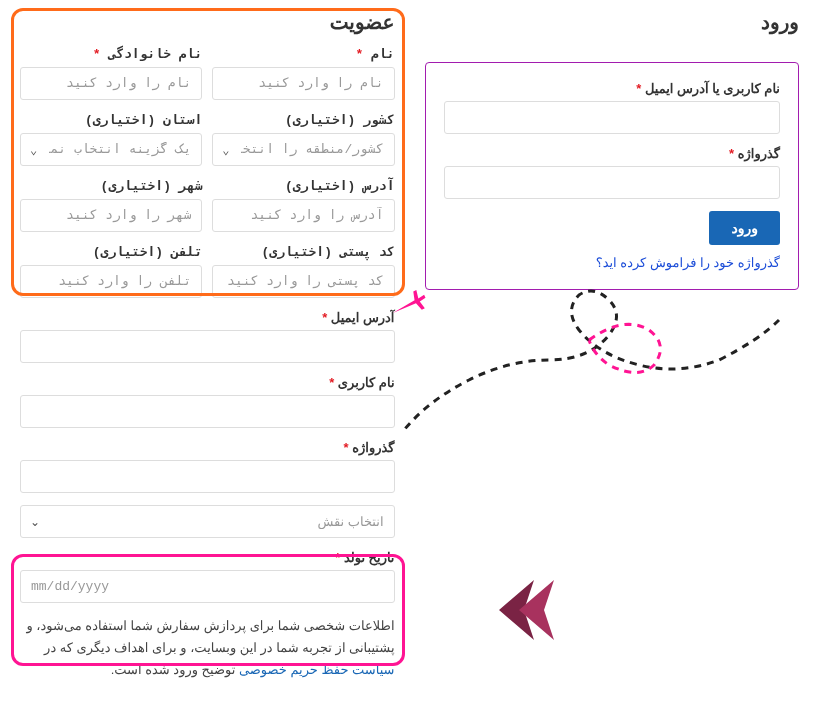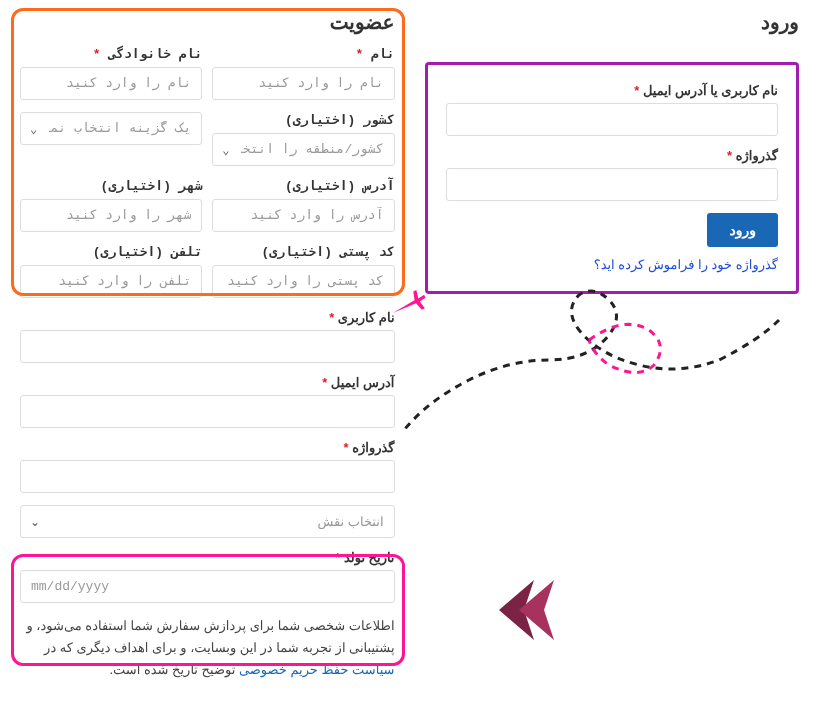--- a/index.html
+++ b/index.html
@@ -2,21 +2,21 @@
 <html dir="rtl" lang="fa"><head>
 <meta charset="utf-8">
 <style>
 * { box-sizing: border-box; margin: 0; padding: 0; }
 body { font-family: Tahoma, Arial, sans-serif; background: #fff; width: 819px; height: 707px; position: relative; direction: rtl; overflow: hidden; }
 .container { display: flex; padding: 10px 20px; gap: 30px; }
 .col { flex: 1; }
 .col-login { width: 48%; }
 .col-register { width: 48%; }
 h2 { font-size: 20px; font-weight: 700; color: #333; margin-bottom: 12px; }
-.login-box { border: 3px solid #a21caf; border-radius: 4px; padding: 18px; margin-top: 28px; }
+.login-box { border: 1px solid #a21caf; border-radius: 4px; padding: 18px; margin-top: 28px; }
 .field { margin-bottom: 12px; }
 .label { display: block; font-size: 13px; font-weight: 700; color: #333; margin-bottom: 5px; text-align: right; }
 .req { color: #e31b23; }
 .input, .select, .date-input { width: 100%; padding: 8px 10px; border: 1px solid #ddd; border-radius: 3px; font-size: 13px; font-family: inherit; direction: rtl; text-align: right; background: #fff; }
 .input::placeholder { color: #999; }
 .select-wrap { position: relative; }
 .select { appearance: none; color: #999; padding-left: 28px; }
 .chev { position: absolute; left: 10px; top: 50%; transform: translateY(-50%); pointer-events: none; font-size: 12px; color: #555; }
 .btn { background: #1967b5; color: #fff; border: none; padding: 9px 22px; font-size: 14px; font-weight: 700; border-radius: 3px; cursor: pointer; font-family: inherit; }
 .checkbox-row { display: flex; align-items: center; gap: 6px; margin: 10px 0; }
@@ -71,20 +71,21 @@
       </div>
       <div class="two-col">
         <div class="field">
           <label class="label">کشور (اختیاری)</label>
           <div class="select-wrap">
             <select class="select"><option>کشور/منطقه را انتخاب کنید...</option></select>
             <span class="chev">⌄</span>
           </div>
         </div>
         <div class="field">
+          <label class="label">استان (اختیاری)</label>
           <div class="select-wrap">
             <select class="select"><option>یک گزینه انتخاب نمائید...</option></select>
             <span class="chev">⌄</span>
           </div>
         </div>
       </div>
       <div class="two-col">
         <div class="field">
           <label class="label">آدرس (اختیاری)</label>
           <input class="input" placeholder="آدرس را وارد کنید" style="">
@@ -98,43 +99,43 @@
         <div class="field">
           <label class="label">کد پستی (اختیاری)</label>
           <input class="input" placeholder="کد پستی را وارد کنید" style="">
         </div>
         <div class="field">
           <label class="label">تلفن (اختیاری)</label>
           <input class="input" placeholder="تلفن را وارد کنید" style="">
         </div>
       </div>
       <div class="field">
+        <label class="label"><span>آدرس ایمیل</span> <span class="req">*</span></label>
+        <input class="input" type="email" style="">
+      </div>
+      <div class="field">
         <label class="label"><span>نام کاربری</span> <span class="req">*</span></label>
         <input class="input" style="">
-      </div>
-      <div class="field">
-        <label class="label"><span>آدرس ایمیل</span> <span class="req">*</span></label>
-        <input class="input" type="email" style="">
       </div>
       <div class="field">
         <label class="label"><span>گذرواژه</span> <span class="req">*</span></label>
         <input class="input" type="password" style="">
       </div>
       <div class="field">
         <div class="select-wrap">
           <select class="select"><option>انتخاب نقش</option></select>
           <span class="chev">⌄</span>
         </div>
       </div>
       <div class="field">
         <label class="label"><span>تاریخ تولد</span> <span class="req">*</span></label>
         <input class="input date-input" placeholder="mm/dd/yyyy" style="">
       </div>
       <p class="privacy">
-        <span>اطلاعات شخصی شما برای پردازش سفارش شما استفاده می‌شود، و پشتیبانی از تجربه شما در این وبسایت، و برای اهداف دیگری که در </span><a href="#">سیاست حفظ حریم خصوصی</a><span> توضیح تاریخ شده است.</span>
+        <span>اطلاعات شخصی شما برای پردازش سفارش شما استفاده می‌شود، و پشتیبانی از تجربه شما در این وبسایت، و برای اهداف دیگری که در </span><a href="#">سیاست حفظ حریم خصوصی</a><span> توضیح ورود شده است.</span>
       </p>
 
     </div>
   </div>
 </div>
 
 <div class="highlight-orange box1"></div>
 <div class="highlight-pink box2"></div>
 
 <svg class="heart-path" viewBox="0 0 420 200">

